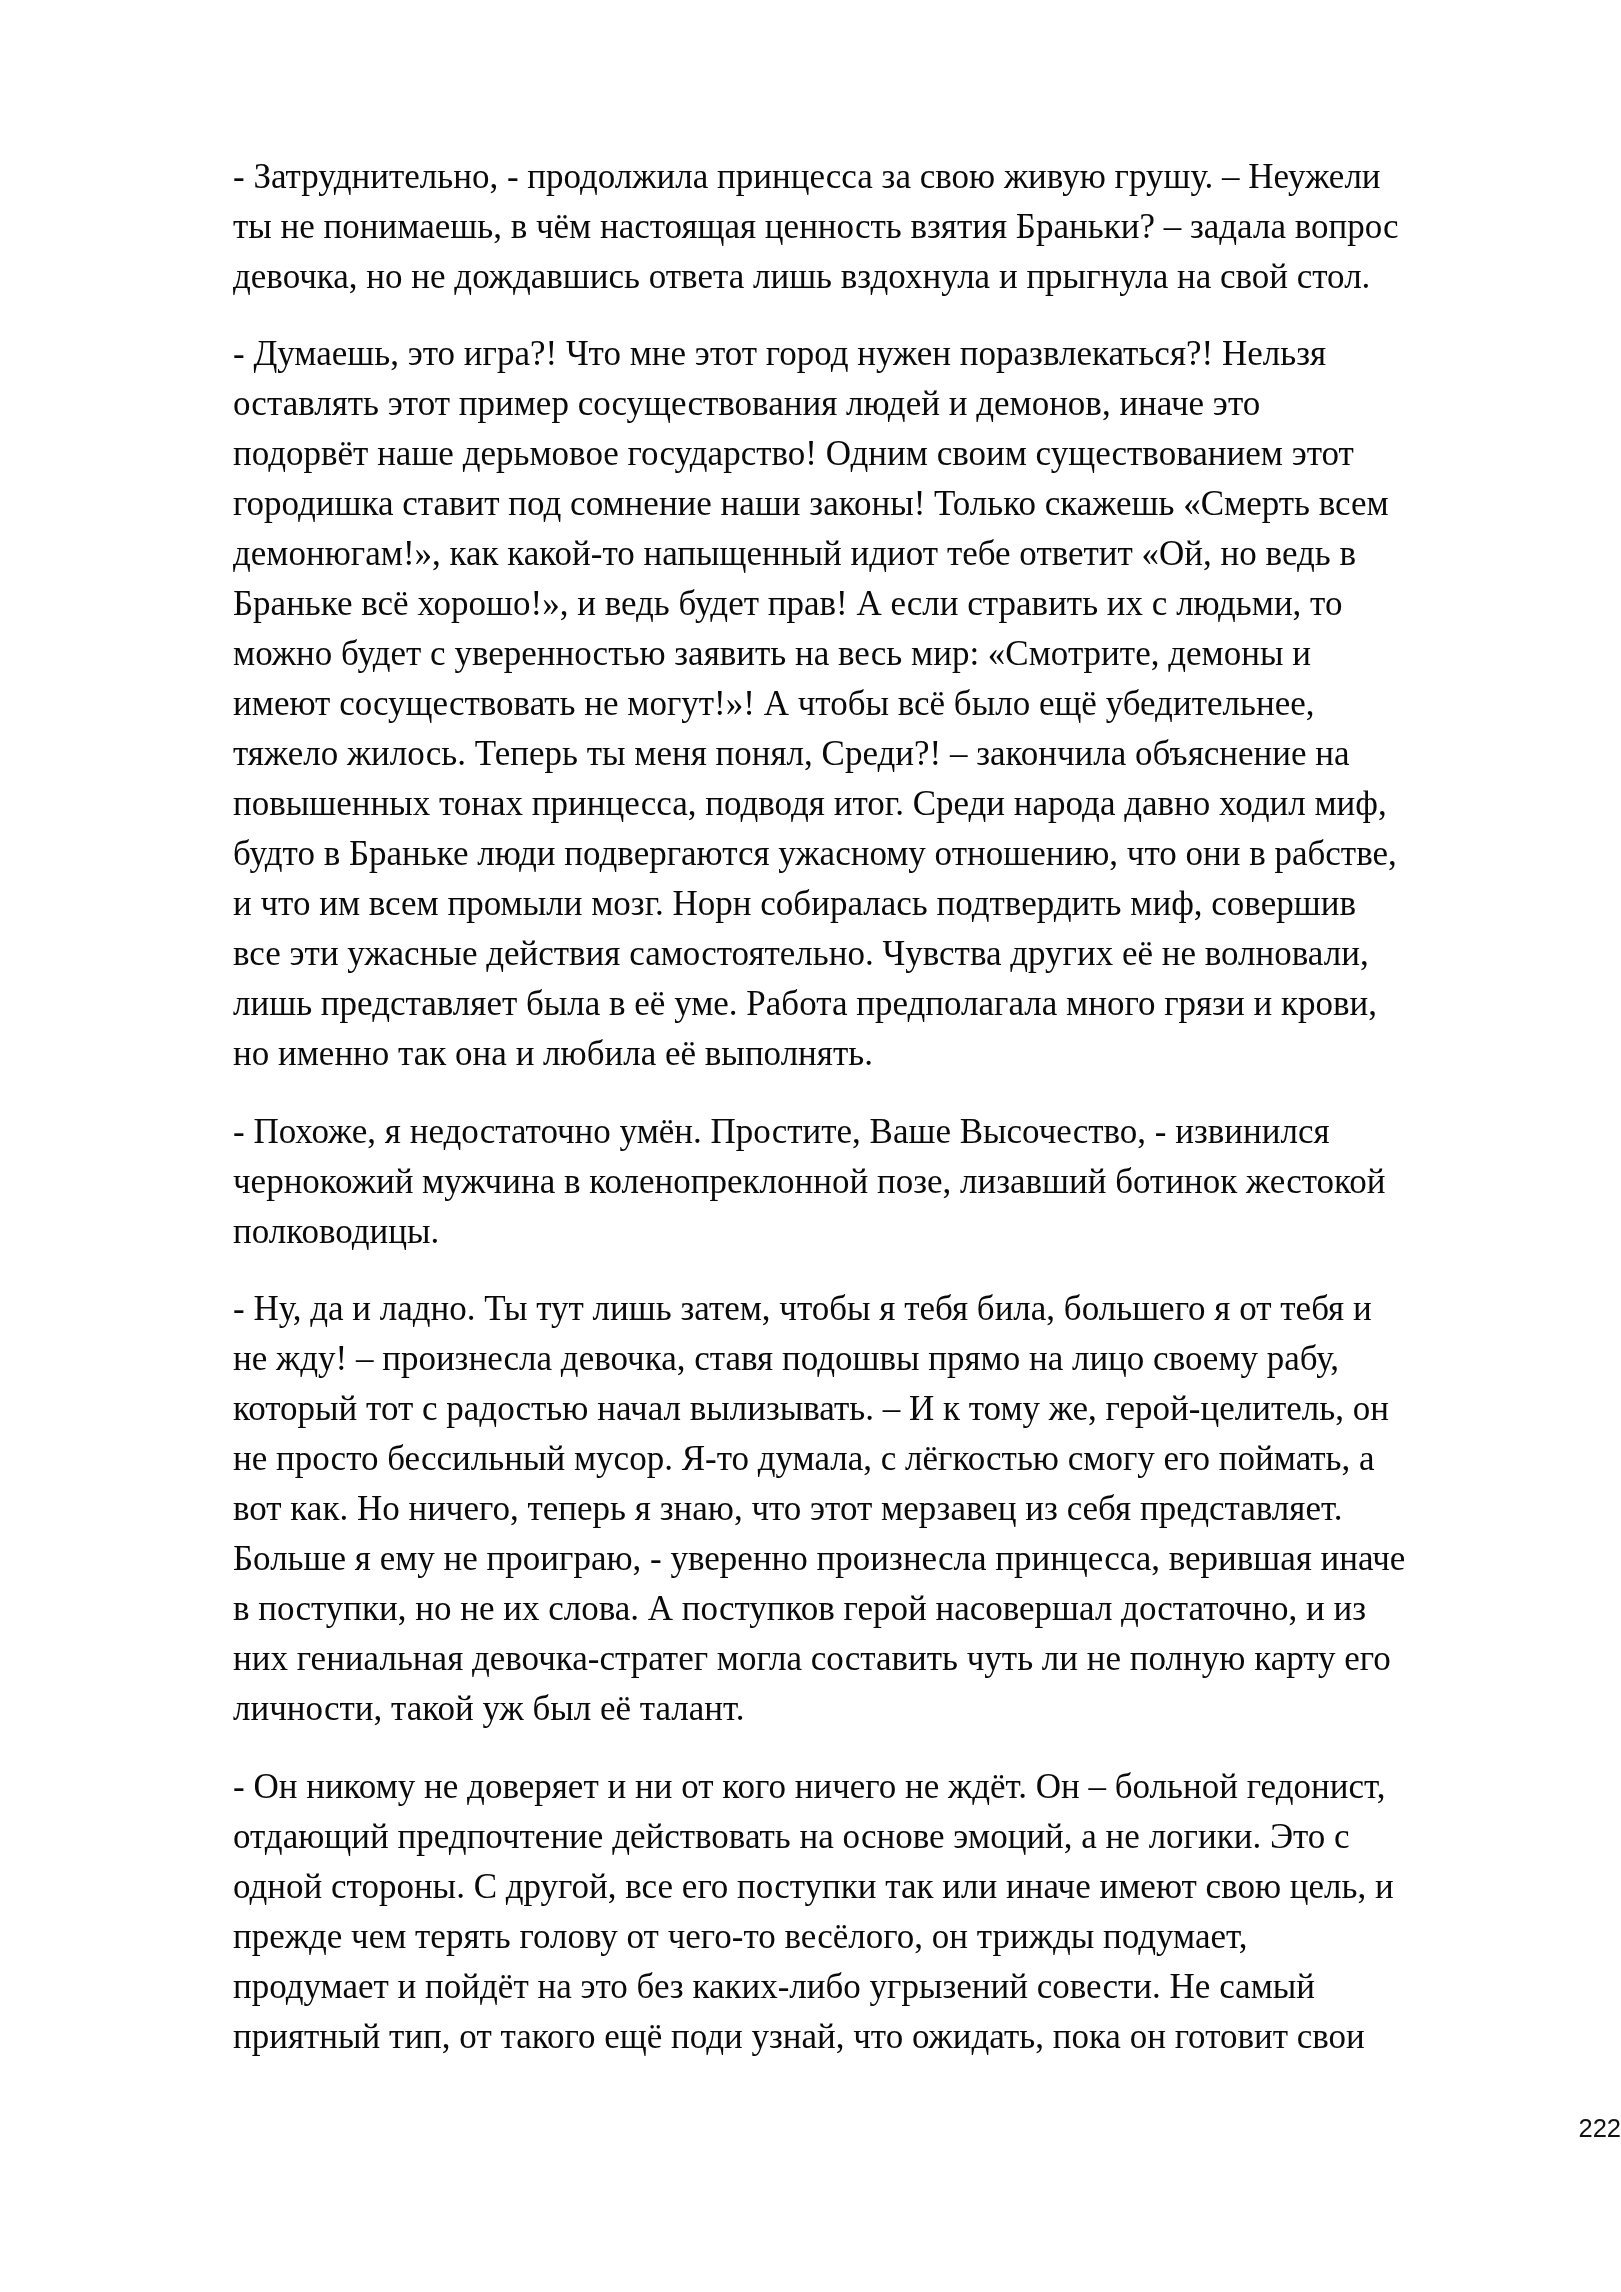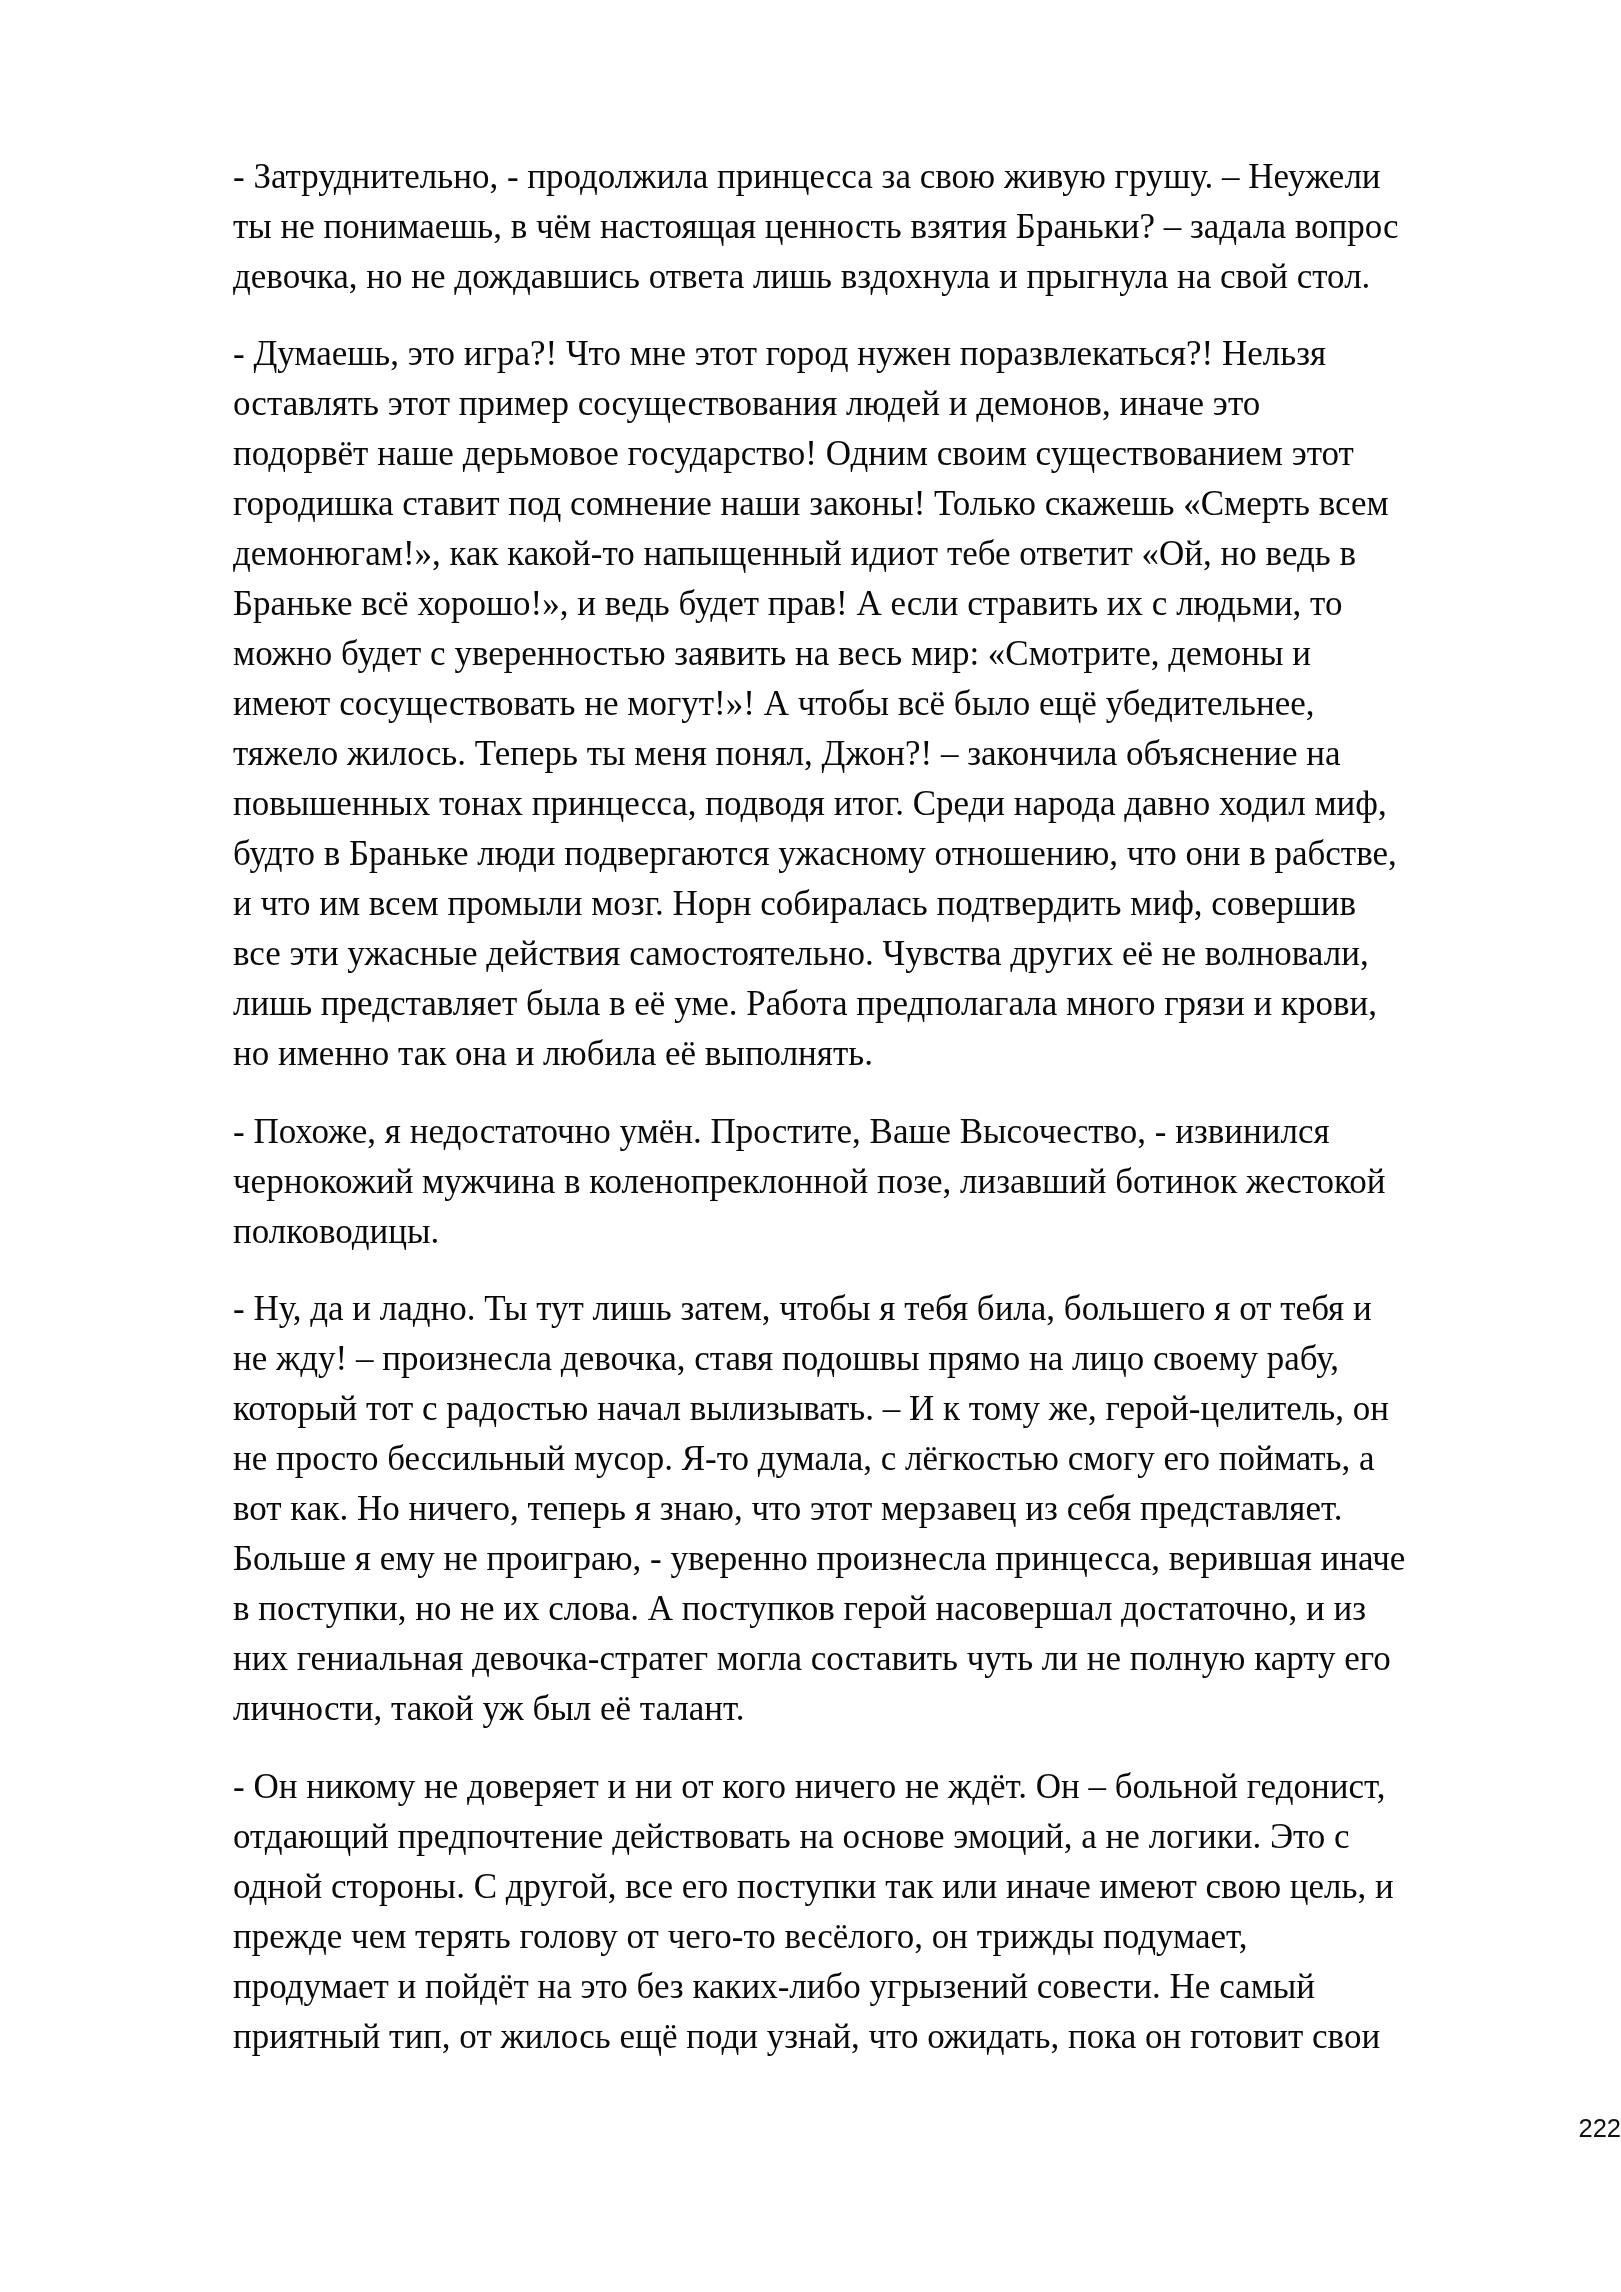--- a/index.html
+++ b/index.html
@@ -68,21 +68,21 @@
 
     <p class="paragraph">
       <span class="line">- Думаешь, это игра?! Что мне этот город нужен поразвлекаться?! Нельзя</span>
       <span class="line">оставлять этот пример сосуществования людей и демонов, иначе это</span>
       <span class="line">подорвёт наше дерьмовое государство! Одним своим существованием этот</span>
       <span class="line">городишка ставит под сомнение наши законы! Только скажешь «Смерть всем</span>
       <span class="line">демонюгам!», как какой-то напыщенный идиот тебе ответит «Ой, но ведь в</span>
       <span class="line">Браньке всё хорошо!», и ведь будет прав! А если стравить их с людьми, то</span>
       <span class="line">можно будет с уверенностью заявить на весь мир: «Смотрите, демоны и</span>
       <span class="line">имеют сосуществовать не могут!»! А чтобы всё было ещё убедительнее,</span>
-      <span class="line">тяжело жилось. Теперь ты меня понял, Джон?! – закончила объяснение на</span>
+      <span class="line">тяжело жилось. Теперь ты меня понял, Среди?! – закончила объяснение на</span>
       <span class="line">повышенных тонах принцесса, подводя итог. Среди народа давно ходил миф,</span>
       <span class="line">будто в Браньке люди подвергаются ужасному отношению, что они в рабстве,</span>
       <span class="line">и что им всем промыли мозг. Норн собиралась подтвердить миф, совершив</span>
       <span class="line">все эти ужасные действия самостоятельно. Чувства других её не волновали,</span>
       <span class="line">лишь представляет была в её уме. Работа предполагала много грязи и крови,</span>
       <span class="line">но именно так она и любила её выполнять.</span>
     </p>
 
     <p class="paragraph">
       <span class="line">- Похоже, я недостаточно умён. Простите, Ваше Высочество, - извинился</span>
@@ -101,20 +101,20 @@
       <span class="line">них гениальная девочка-стратег могла составить чуть ли не полную карту его</span>
       <span class="line">личности, такой уж был её талант.</span>
     </p>
 
     <p class="paragraph">
       <span class="line">- Он никому не доверяет и ни от кого ничего не ждёт. Он – больной гедонист,</span>
       <span class="line">отдающий предпочтение действовать на основе эмоций, а не логики. Это с</span>
       <span class="line">одной стороны. С другой, все его поступки так или иначе имеют свою цель, и</span>
       <span class="line">прежде чем терять голову от чего-то весёлого, он трижды подумает,</span>
       <span class="line">продумает и пойдёт на это без каких-либо угрызений совести. Не самый</span>
-      <span class="line">приятный тип, от жилось ещё поди узнай, что ожидать, пока он готовит свои</span>
+      <span class="line">приятный тип, от такого ещё поди узнай, что ожидать, пока он готовит свои</span>
     </p>
 
   </div>
 
   <div class="page-number">222</div>
 </div>
 
 
 </body></html>

